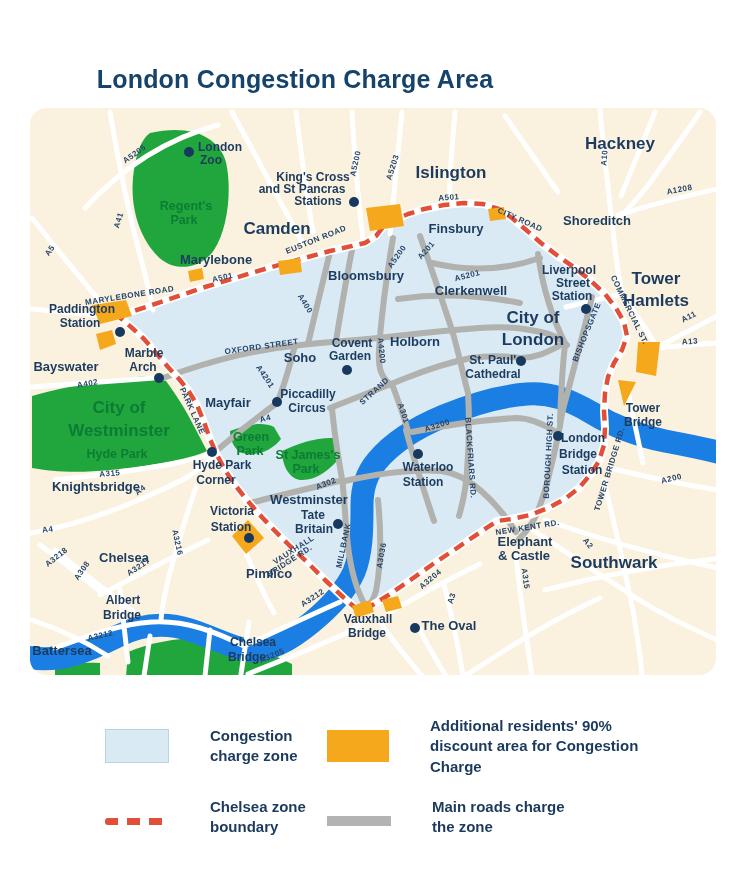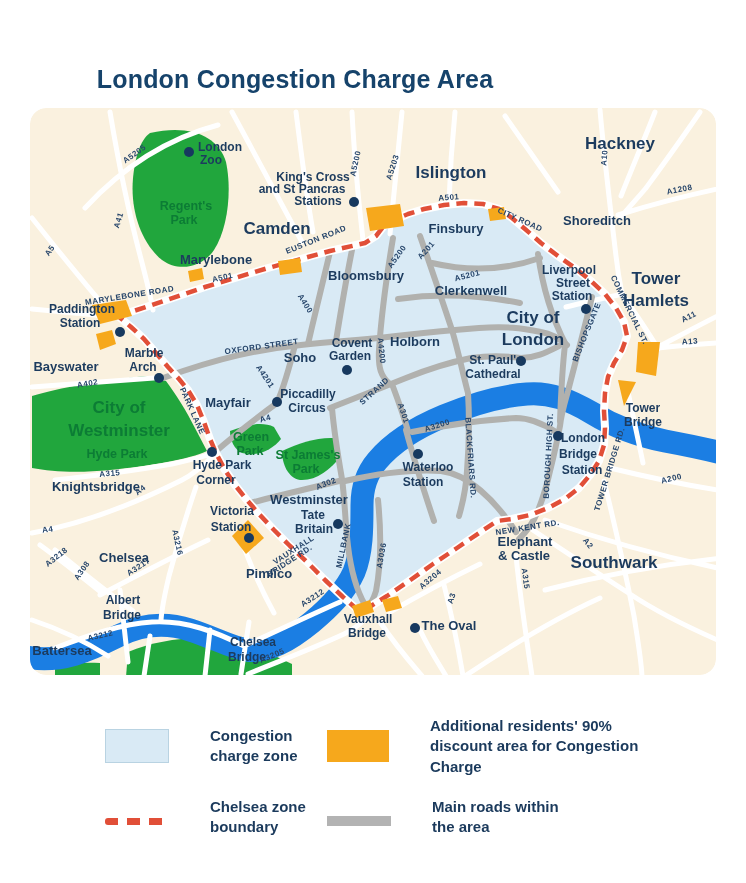--- a/index.html
+++ b/index.html
@@ -249,15 +249,15 @@
   <div class="legend-item">
     <div class="swatch-discount"></div>
     <div class="legend-label w210">Additional residents' 90% discount area for Congestion Charge</div>
   </div>
   <div class="legend-item">
     <div class="swatch-boundary"></div>
     <div class="legend-label w130">Chelsea zone boundary</div>
   </div>
   <div class="legend-item">
     <div class="swatch-road"></div>
-    <div class="legend-label w150">Main roads within the area</div>
+    <div class="legend-label w150">Main roads charge the zone</div>
   </div>
 </div>
 
 </body></html>

